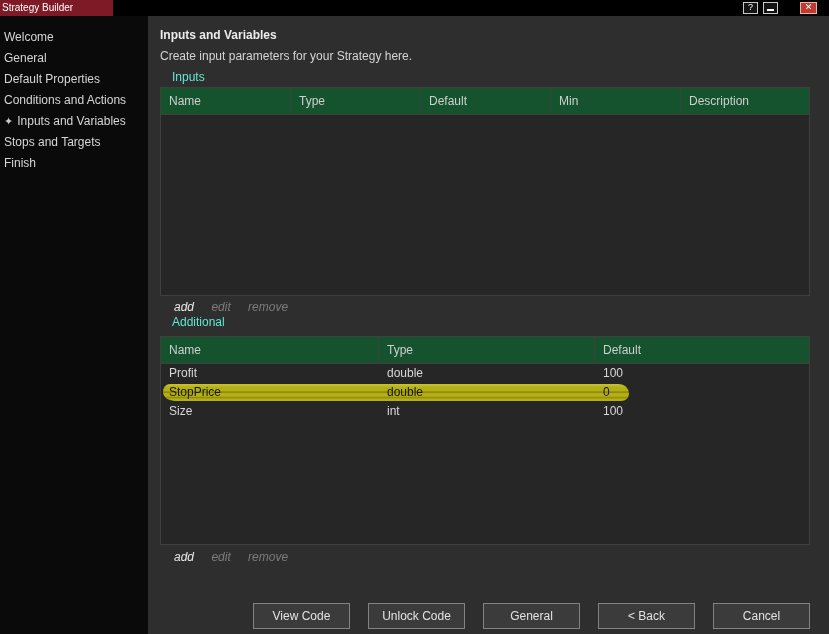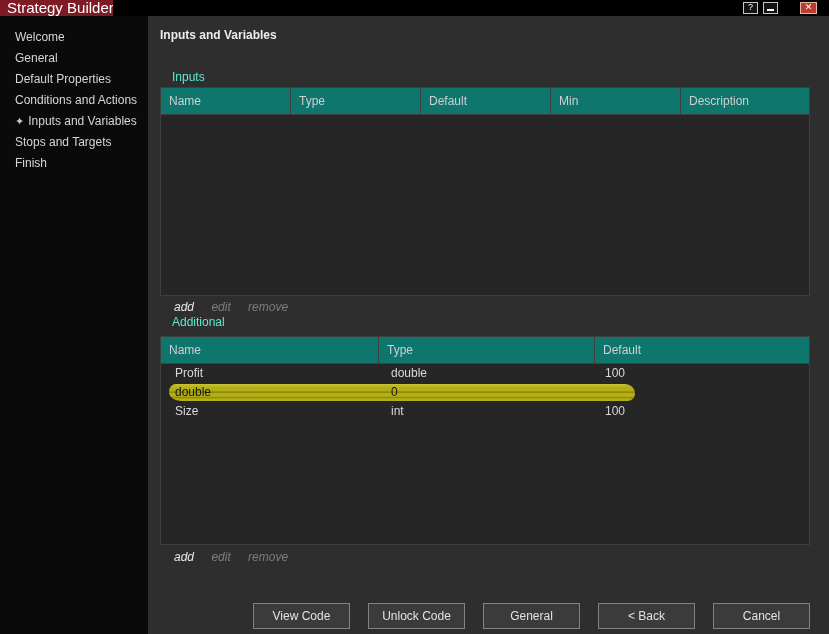--- a/index.html
+++ b/index.html
@@ -6,64 +6,64 @@
   body { background:#555; }
   .window {
     position:relative; width:829px; height:634px; overflow:hidden;
     background:#2e2e2e; font-family:"Liberation Sans", sans-serif;
     font-size:12px; color:#d8d8d8;
   }
   
   .titlebar { position:absolute; top:0; left:0; width:829px; height:16px; background:#000; }
   .title-tab {
     position:absolute; left:0; top:0; height:16px; width:113px;
-    background:#7e1a25; color:#fff; font-size:15px; line-height:15px;
-    padding-left:7px; white-space:nowrap; overflow:hidden;
+    background:#7e1a25; color:#fff; font-size:10px; line-height:15px;
+    padding-left:2px; white-space:nowrap; overflow:hidden;
   }
   .win-btn {
     position:absolute; top:2px; width:15px; height:12px;
     background:#141414; border:1px solid #c8c8c8; color:#fff;
     font-size:9px; line-height:9px; text-align:center; cursor:pointer;
   }
   .btn-help { right:71px; }
   .btn-min  { right:51px; }
   .btn-close{ right:12px; width:17px; background:#c13a2e; border-color:#e8b4ac; }
   .min-glyph { position:absolute; left:3px; bottom:2px; width:7px; height:2px; background:#fff; }
   
   .sidebar {
     position:absolute; left:0; top:16px; width:148px; height:618px;
     background:#0a0a0a; padding-top:11px;
   }
   .side-item {
-    height:21px; line-height:21px; padding-left:15px; color:#d6d6d6;
+    height:21px; line-height:21px; padding-left:4px; color:#d6d6d6;
     white-space:nowrap; cursor:pointer;
   }
   .side-item .marker-icon { display:none; }
   .side-item.active .marker-icon { display:inline; margin-right:4px; color:#c9c9c9; font-size:11px; }
   
   .main { position:absolute; left:148px; top:16px; width:681px; height:618px; background:#2e2e2e; }
   .main-title { position:absolute; left:12px; top:12px; font-weight:bold; color:#ececec; }
   .subtitle   { position:absolute; left:12px; top:33px; color:#d4d4d4; }
   .sec-label  { position:absolute; color:#5eead4;margin-left:12px; }
   .lbl-inputs { left:12px; top:54px; }
   .lbl-vars   { left:12px; top:299px; }
   
   .tbl {
     position:absolute; width:650px; height:209px;
     background:#262626; border:1px solid #3f3f3f;
   }
   .tbl-inputs { left:12px; top:71px; }
   .tbl-vars   { left:12px; top:320px; }
-  .thead { display:flex; height:27px; background:#0f766e; border-bottom:1px solid #3f3f3f; }
+  .thead { display:flex; height:27px; background:#14532d; border-bottom:1px solid #3f3f3f; }
   .th {
     line-height:26px; padding-left:8px; color:#cfcfcf;
     border-right:1px solid #3f3f3f; cursor:pointer; white-space:nowrap; overflow:hidden;
   }
   .th:last-child { border-right:none; }
-  .tr { display:flex; height:19px; line-height:19px; position:relative; cursor:pointer;margin-left:6px; }
+  .tr { display:flex; height:19px; line-height:19px; position:relative; cursor:pointer; }
   .td { position:relative; z-index:1; padding-left:8px; white-space:nowrap; overflow:hidden; }
   .tr.highlighted .td { color:#16160a; }
   .marker-highlight {
     position:absolute; left:2px; top:1px; width:466px; height:17px; z-index:0;
     background-color:#b4af14;
     background-image:linear-gradient(180deg,
       rgba(255,255,160,0.25) 0%, rgba(255,255,160,0) 22%,
       rgba(60,55,0,0) 40%, rgba(60,55,0,0.40) 48%, rgba(60,55,0,0) 56%,
       rgba(60,55,0,0) 72%, rgba(60,55,0,0.30) 80%, rgba(60,55,0,0) 88%);
     border-radius:9px 13px 10px 15px / 60% 75% 55% 70%;
@@ -124,20 +124,21 @@
       <span>Stops and Targets</span>
     </div>
     <div class="side-item">
       <span>Finish</span>
     </div>
   </div>
 
   <div class="main">
 
     <div class="main-title">Inputs and Variables</div>
+    <div class="subtitle">Create input parameters for your Strategy here.</div>
 
     <div class="sec-label lbl-inputs">Inputs</div>
 
     <div class="tbl tbl-inputs">
       <div class="thead">
         <div class="th" style="width:130px">Name</div>
         <div class="th" style="width:130px">Type</div>
         <div class="th" style="width:130px">Default</div>
         <div class="th" style="width:130px">Min</div>
         <div class="th" style="width:128px">Description</div>
@@ -160,20 +161,21 @@
         <div class="th" style="width:214px">Default</div>
       </div>
       <div>
         <div class="tr">
           <div class="td" style="width:218px">Profit</div>
           <div class="td" style="width:216px">double</div>
           <div class="td" style="width:214px">100</div>
         </div>
         <div class="tr highlighted">
           <div class="marker-highlight"></div>
+          <div class="td" style="width:218px">StopPrice</div>
           <div class="td" style="width:216px">double</div>
           <div class="td" style="width:214px">0</div>
         </div>
         <div class="tr">
           <div class="td" style="width:218px">Size</div>
           <div class="td" style="width:216px">int</div>
           <div class="td" style="width:214px">100</div>
         </div>
       </div>
     </div>

